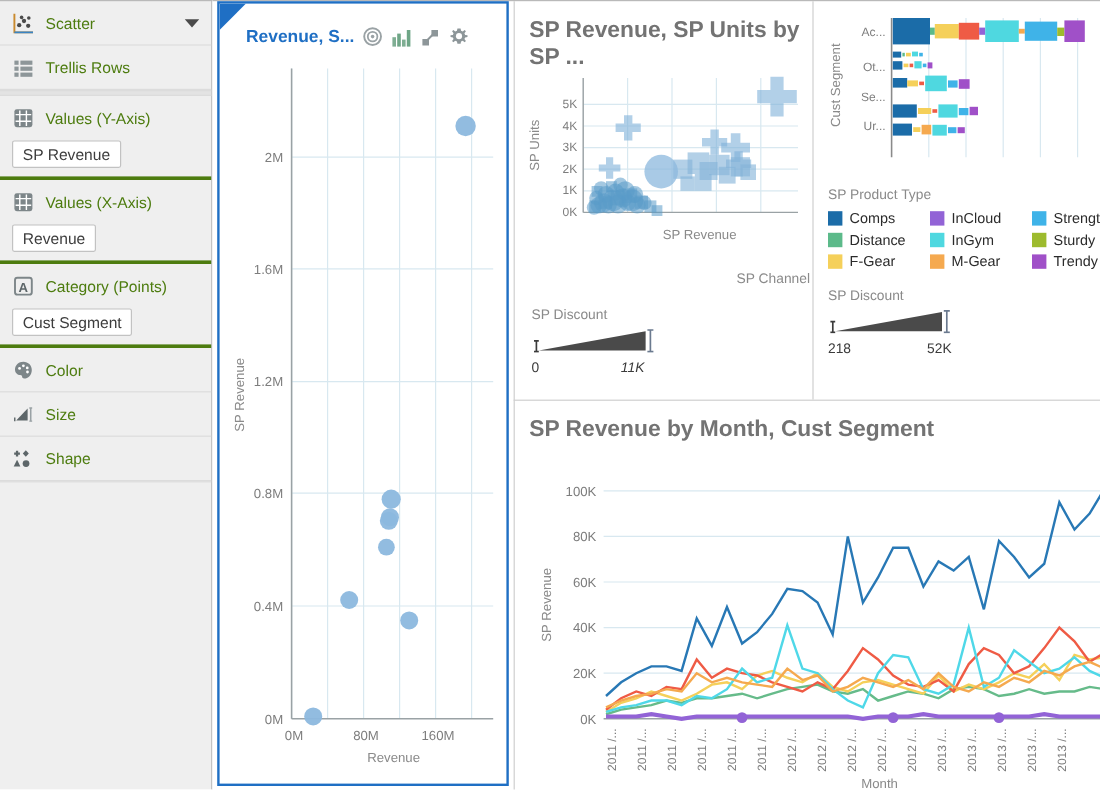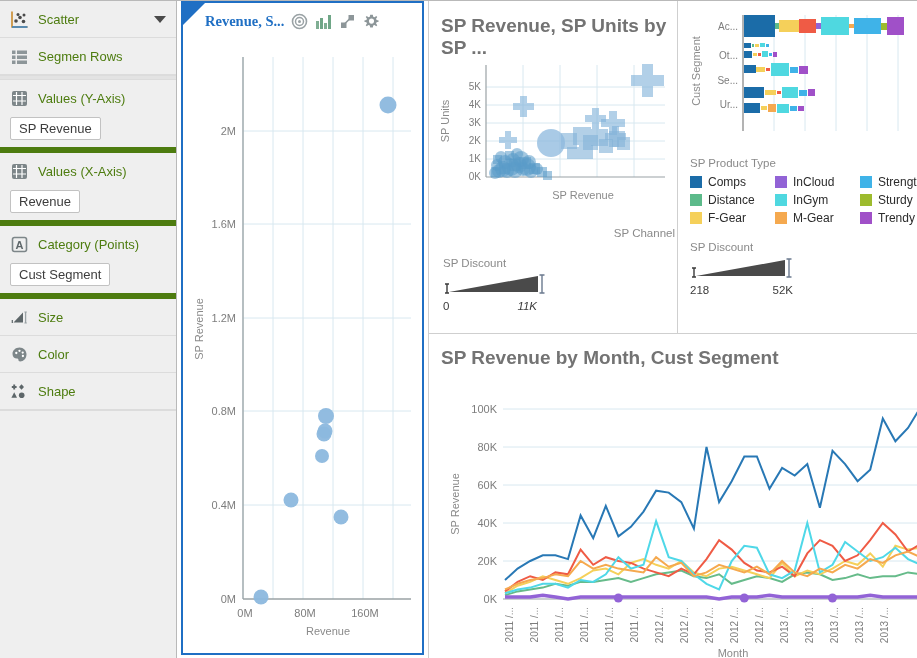--- a/index.html
+++ b/index.html
@@ -25,21 +25,21 @@
   }
   .sb-row {
     display: flex; align-items: center;
     padding: 0 10px;
     height: 37px;
     border-bottom: 1px solid #dcdcdc;
     gap: 9px;
     position: relative;
   }
   .sb-label { font-size: 13px; color: #4d7c0f; }
-  .sb-group { border-bottom: 6px solid #4d7c0f; padding-bottom: 7px; }
+  .sb-group { border-bottom: 3px solid #4d7c0f; padding-bottom: 7px; }
   .sb-group .sb-row { border-bottom: none; }
   .sb-sep { height: 5px; background:#e3e3e3; border-bottom:1px solid #dcdcdc; border-top:1px solid #dcdcdc;}
   .pill {
     margin: 0 10px 0 10px;
     background: #fff;
     border: 1px solid #c2c2c2;
     border-radius: 2px;
     font-size: 13px;
     color: #3d3d3d;
     padding: 3px 8px;
@@ -66,22 +66,22 @@
     border: 2px solid #1f6fc4;
     overflow: hidden;
   }
   #scatter-panel .corner {
     position:absolute; left:0; top:0;
     width: 0; height: 0;
     border-top: 22px solid #1f6fc4;
     border-right: 22px solid transparent;
   }
   .panel-head {
-    height: 36px; display:flex; align-items:center; gap: 7px;
-    padding-left: 22px; padding-right: 8px; font-family: Liberation Serif, serif;
+    height: 36px; display:flex; align-items:flex-end; gap: 7px;
+    padding-left: 22px; padding-right: 8px;
   }
   .panel-title-sel {
     font-size: 14.5px; font-weight: bold; color:#1f6fc4;
     white-space: nowrap;
   }
   .vdiv { position:absolute; background:#cfcfcf; }
 
   .chart-title { font-size: 19px; font-weight: bold; color:#737373; }
   .axis-title { fill:#8a8a8a; font-size: 11px; font-family:"Liberation Sans", sans-serif; }
   .tick { fill:#7d7d7d; font-size: 11px; font-family:"Liberation Sans", sans-serif; }
@@ -125,21 +125,21 @@
       <span class="ic">
         <svg viewBox="0 0 19 19" width="19" height="19">
           <rect x="2" y="3.5" width="3.5" height="3.5" fill="#8d9699"></rect>
           <rect x="7" y="3.5" width="10" height="3.5" fill="#8d9699"></rect>
           <rect x="2" y="8.5" width="3.5" height="3.5" fill="#8d9699"></rect>
           <rect x="7" y="8.5" width="10" height="3.5" fill="#8d9699"></rect>
           <rect x="2" y="13.5" width="3.5" height="3.5" fill="#8d9699"></rect>
           <rect x="7" y="13.5" width="10" height="3.5" fill="#8d9699"></rect>
         </svg>
       </span>
-      <span class="sb-label">Segmen Rows</span>
+      <span class="sb-label">Trellis Rows</span>
     </div>
 
     <div class="sb-sep"></div>
 
     <div class="sb-group">
       <div class="sb-row">
         <span class="ic">
           <svg viewBox="0 0 19 19" width="19" height="19">
             <rect x="2" y="2" width="15" height="15" rx="2" fill="#7d8689"></rect>
             <g stroke="#ffffff" stroke-width="1.2">
@@ -176,40 +176,40 @@
           </svg>
         </span>
         <span class="sb-label">Category (Points)</span>
       </div>
       <div class="pill">Cust Segment</div>
     </div>
 
     <div class="sb-row">
       <span class="ic">
         <svg viewBox="0 0 19 19" width="19" height="19">
-          <path d="M3.5 14.5 L13 14.5 L13 4.5 Z" fill="#5d6669"></path>
-          <path d="M2.3 12 L2.3 15" stroke="#5d6669" stroke-width="1.2"></path>
-          <path d="M15.6 4 L15.6 15" stroke="#9aa2a5" stroke-width="1.3"></path>
-          <path d="M14.4 4 L16.8 4 M14.4 15 L16.8 15" stroke="#9aa2a5" stroke-width="1.1"></path>
-        </svg>
-      </span>
-      <span class="sb-label">Size</span>
-    </div>
-
-    <div class="sb-row">
-      <span class="ic">
-        <svg viewBox="0 0 19 19" width="19" height="19">
           <path d="M9.5 2.5c-4 0-7 2.9-7 6.4 0 3 2.2 4.6 4.3 4.6 1.2 0 1.6.6 1.6 1.3 0 .9.7 1.7 1.7 1.7 3.4 0 6.4-3 6.4-7.2 0-3.8-3-6.8-7-6.8z" fill="#7d8689"></path>
           <circle cx="6.3" cy="8" r="1.15" fill="#fff"></circle>
           <circle cx="9.5" cy="5.8" r="1.15" fill="#fff"></circle>
           <circle cx="12.7" cy="7.6" r="1.15" fill="#fff"></circle>
           <circle cx="12.9" cy="11" r="1.15" fill="#fff"></circle>
         </svg>
       </span>
       <span class="sb-label">Color</span>
+    </div>
+
+    <div class="sb-row">
+      <span class="ic">
+        <svg viewBox="0 0 19 19" width="19" height="19">
+          <path d="M3.5 14.5 L13 14.5 L13 4.5 Z" fill="#5d6669"></path>
+          <path d="M2.3 12 L2.3 15" stroke="#5d6669" stroke-width="1.2"></path>
+          <path d="M15.6 4 L15.6 15" stroke="#9aa2a5" stroke-width="1.3"></path>
+          <path d="M14.4 4 L16.8 4 M14.4 15 L16.8 15" stroke="#9aa2a5" stroke-width="1.1"></path>
+        </svg>
+      </span>
+      <span class="sb-label">Size</span>
     </div>
 
     <div class="sb-row">
       <span class="ic">
         <svg viewBox="0 0 19 19" width="19" height="19">
           <path d="M4.2 2.6 L4.2 7.4 M1.8 5 L6.6 5" stroke="#5d6669" stroke-width="1.9"></path>
           <path d="M11.5 2.3 L14 5 L11.5 7.7 L9 5 Z" fill="#5d6669"></path>
           <path d="M4.2 10.2 L7 15.8 L1.4 15.8 Z" fill="#5d6669"></path>
           <circle cx="11.7" cy="13.3" r="2.8" fill="#5d6669"></circle>
         </svg>

